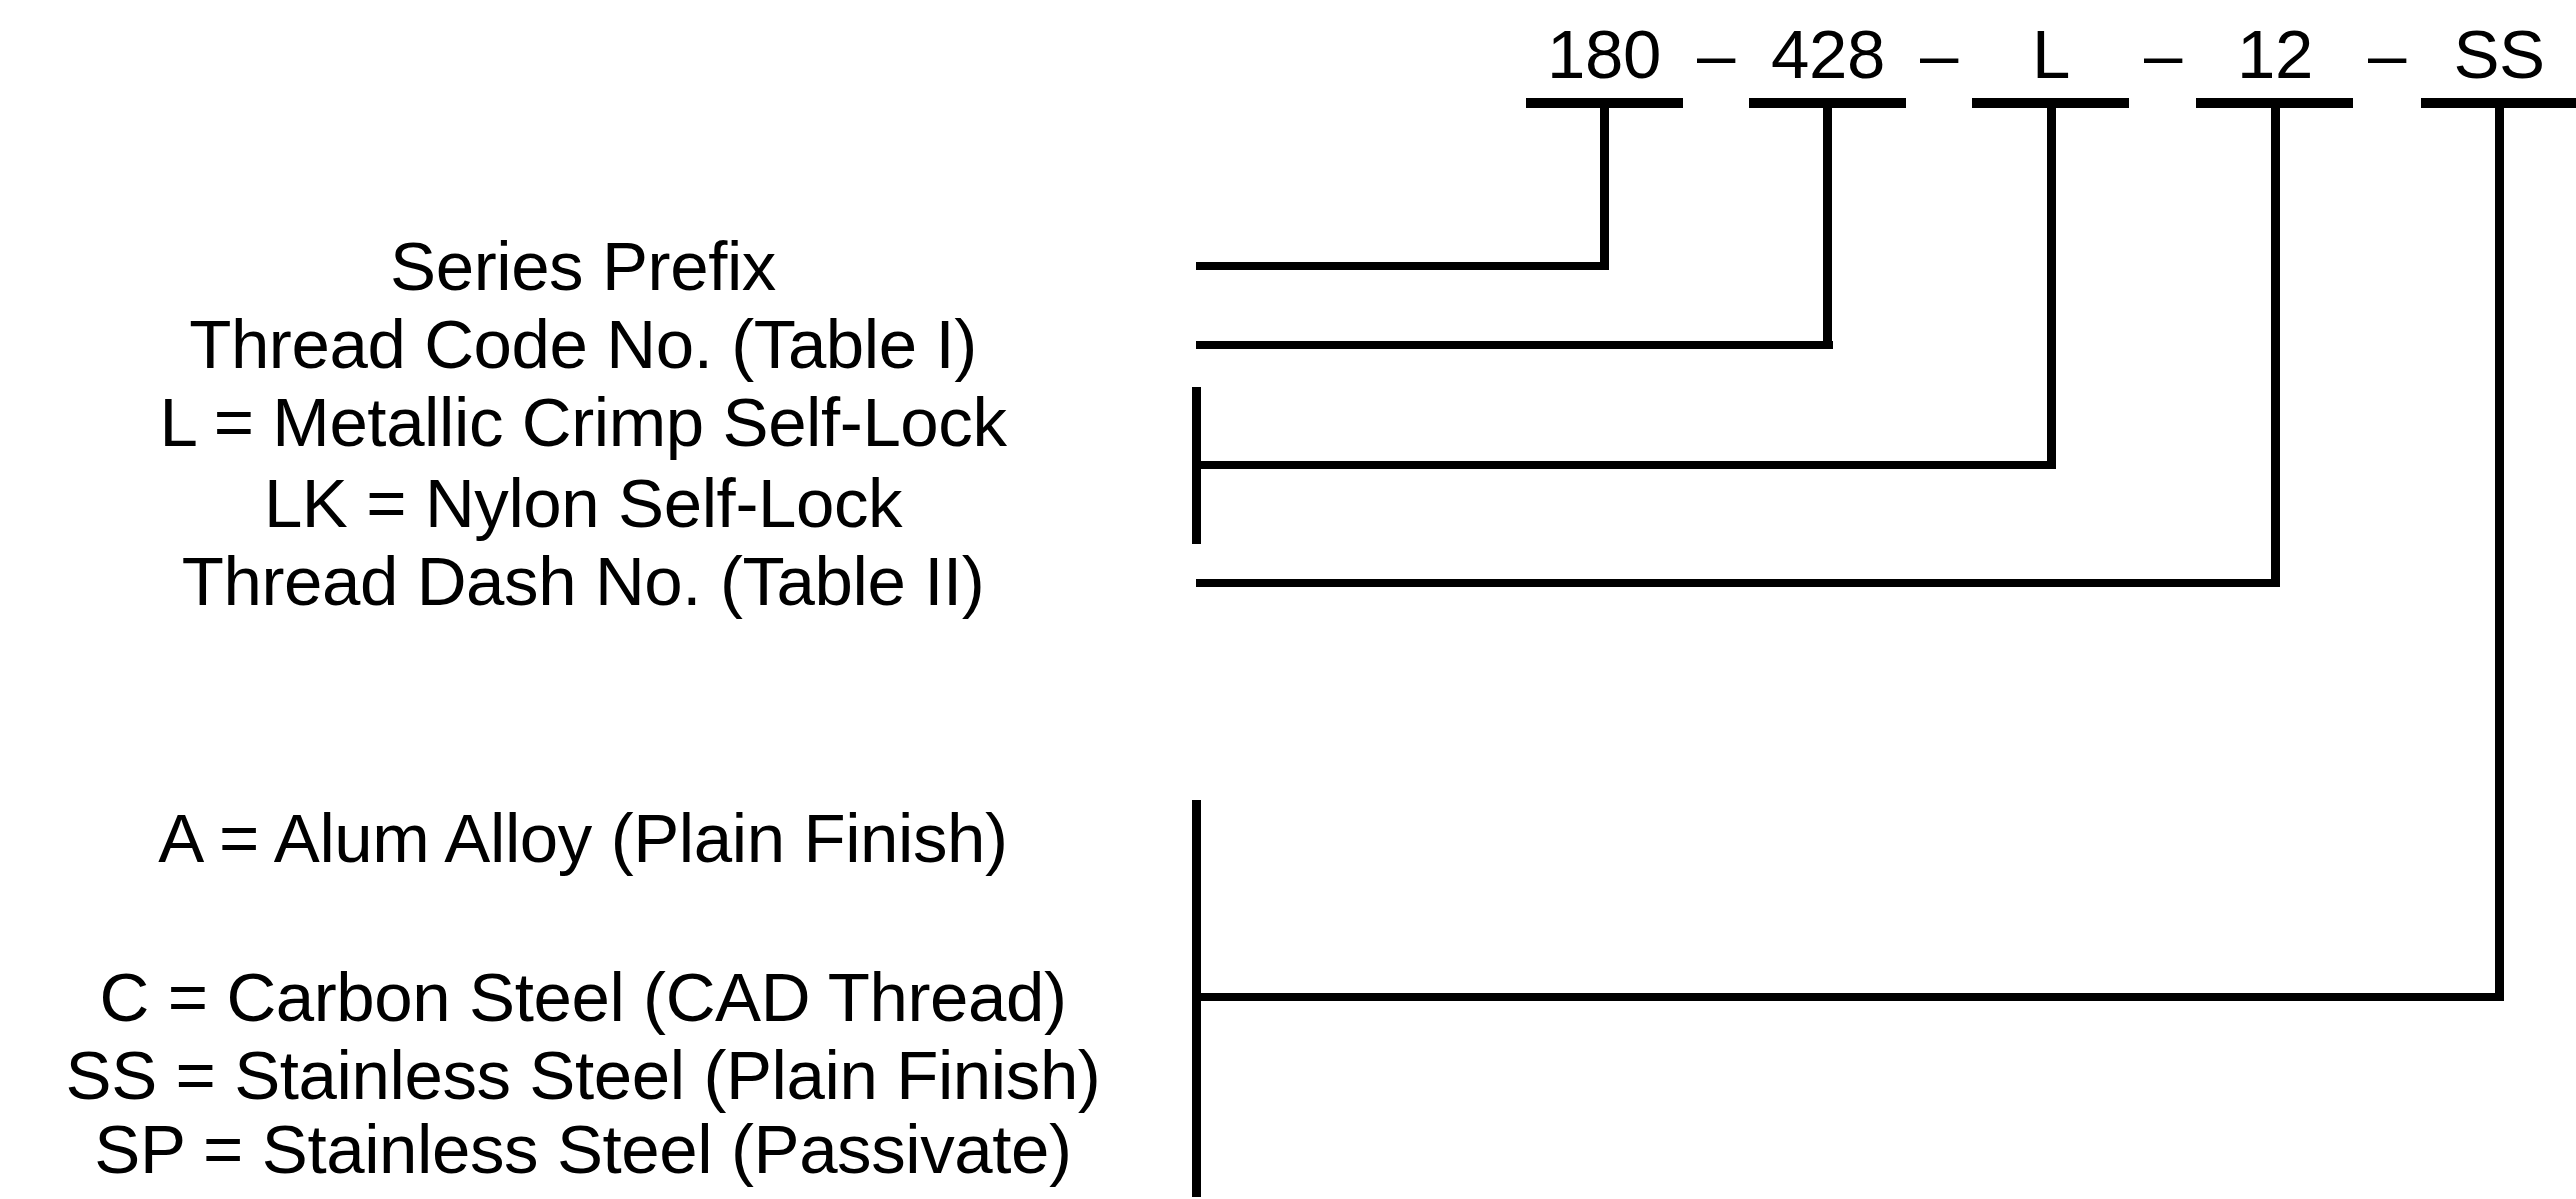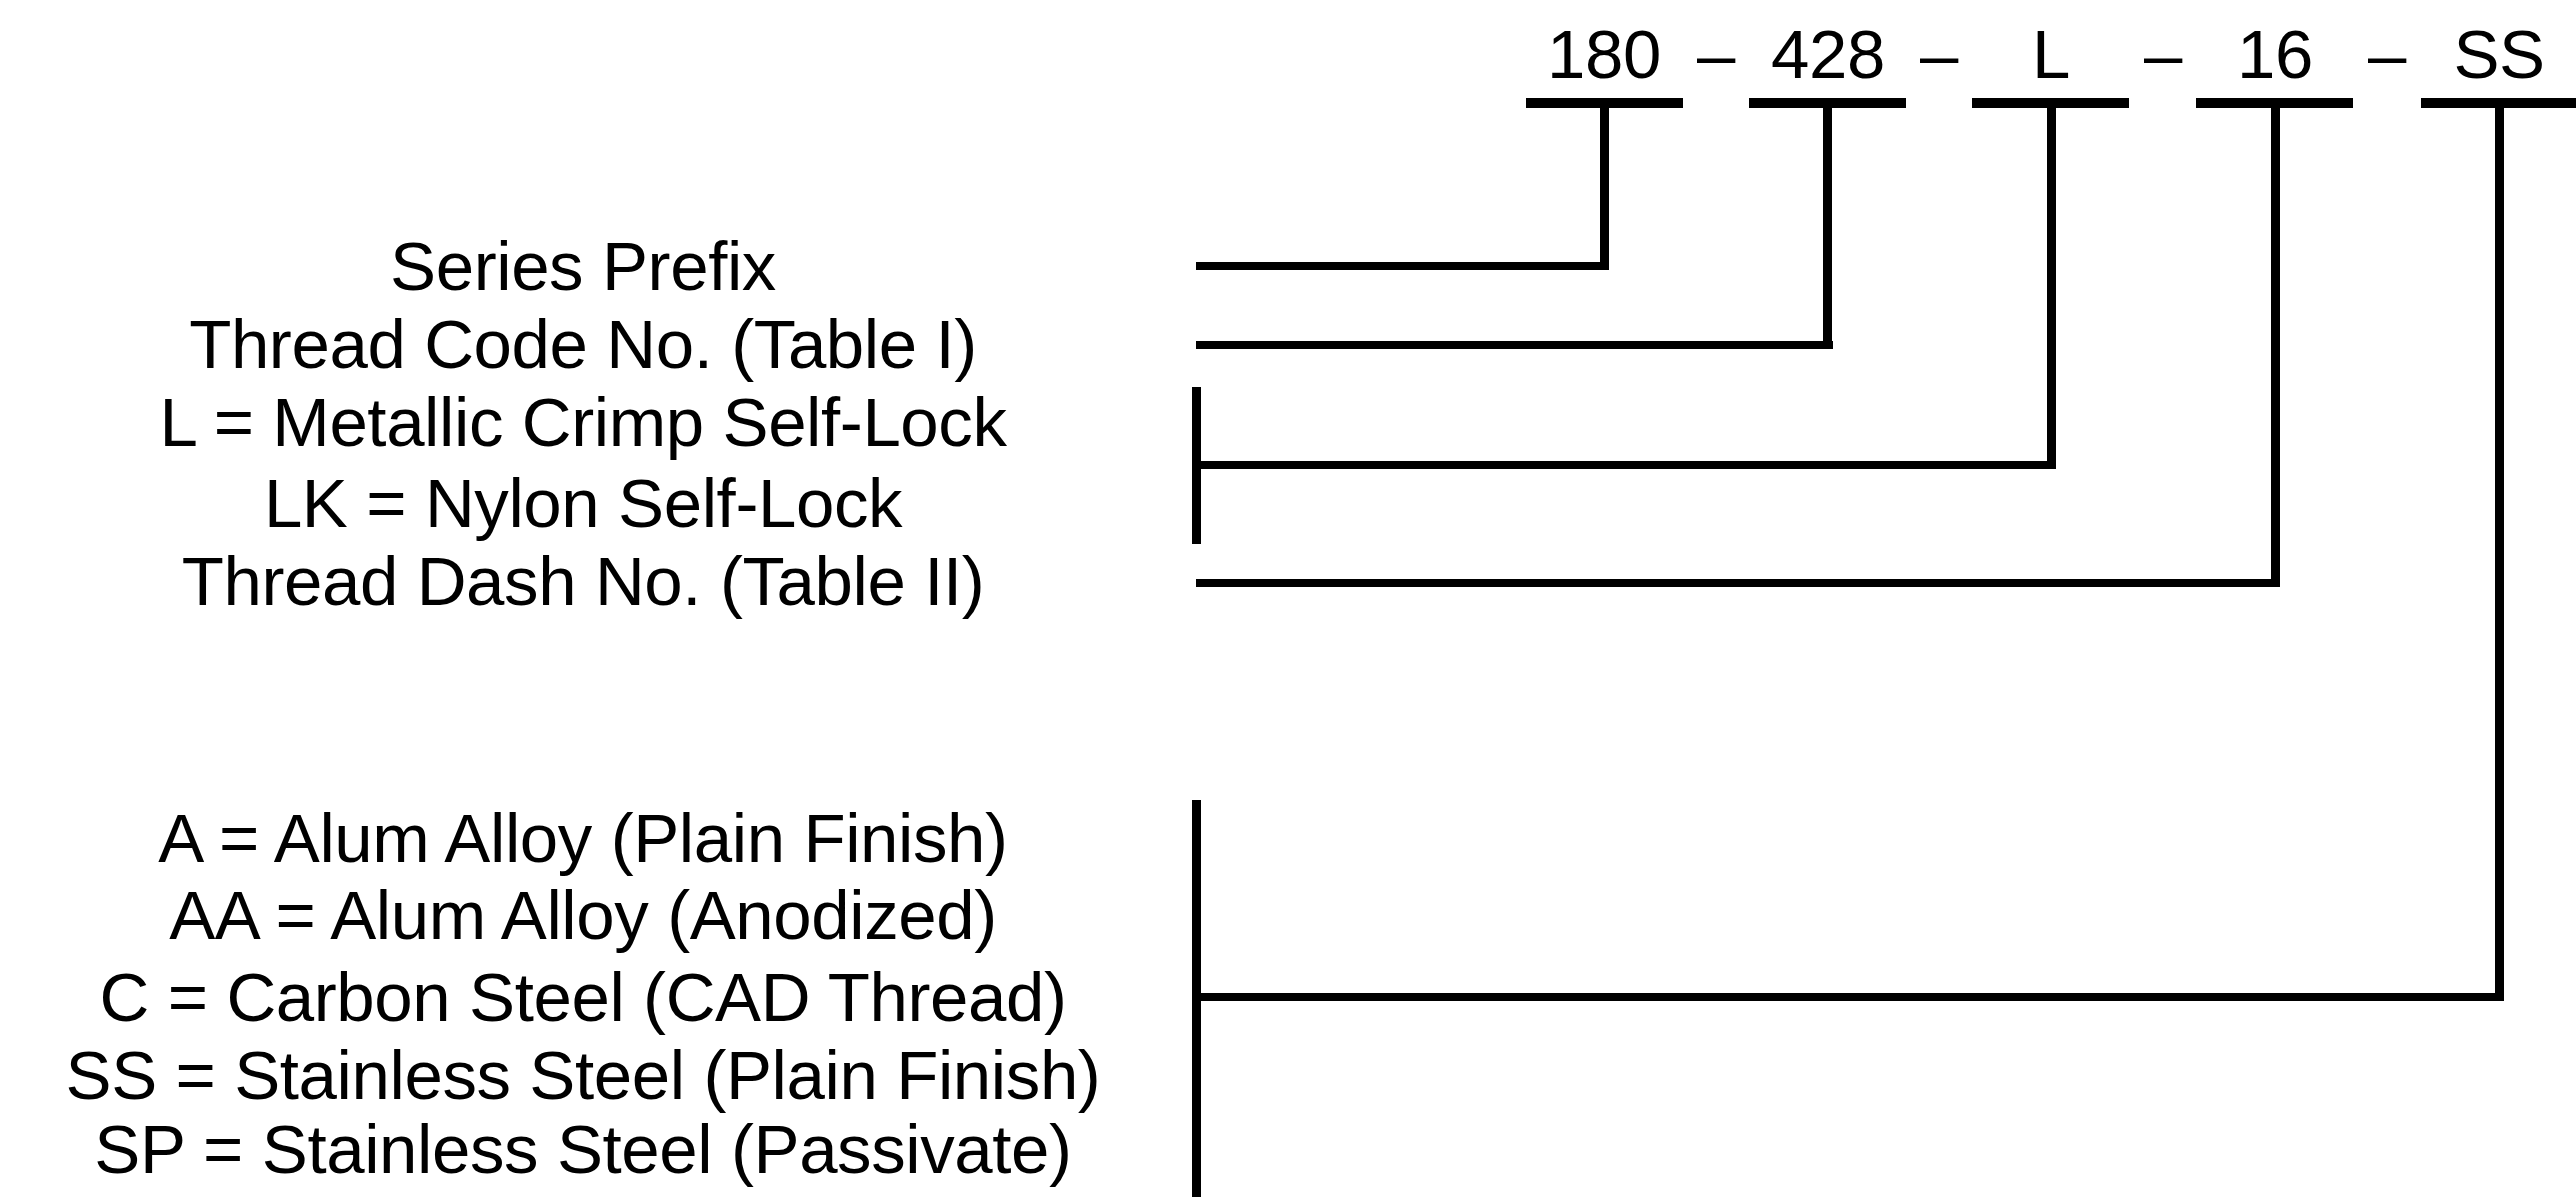--- a/index.html
+++ b/index.html
@@ -53,21 +53,21 @@
 <body>
 
 <div class="canvas">
 
   <div class="pn-seg" style="left:1604px">180</div>
   <div class="pn-seg" style="left:1716px">–</div>
   <div class="pn-seg" style="left:1828px">428</div>
   <div class="pn-seg" style="left:1939px">–</div>
   <div class="pn-seg" style="left:2051px">L</div>
   <div class="pn-seg" style="left:2163px">–</div>
-  <div class="pn-seg" style="left:2275px">16</div>
+  <div class="pn-seg" style="left:2275px">12</div>
   <div class="pn-seg" style="left:2387px">–</div>
   <div class="pn-seg" style="left:2499px">SS</div>
 
   <div class="underline" style="left:1526px;width:157px"></div>
   <div class="underline" style="left:1749px;width:157px"></div>
   <div class="underline" style="left:1972px;width:157px"></div>
   <div class="underline" style="left:2196px;width:157px"></div>
   <div class="underline" style="left:2421px;width:155px"></div>
 
   <div class="vline" style="left:1600px;height:167px"></div>
@@ -85,19 +85,18 @@
   <div class="bracket" style="top:387px;height:157px"></div>
   <div class="bracket" style="top:800px;height:397px"></div>
 
   <div class="callout-label" style="top:221px">Series Prefix</div>
   <div class="callout-label" style="top:377px">L = Metallic Crimp Self-Lock</div>
   <div class="callout-label" style="top:299px">Thread Code No. (Table I)</div>
   <div class="callout-label" style="top:458px">LK = Nylon Self-Lock</div>
   <div class="callout-label" style="top:536px">Thread Dash No. (Table II)</div>
 
   <div class="callout-label" style="top:793px">A = Alum Alloy (Plain Finish)</div>
-  <div class="callout-label" style="top:870px">AA = Alum Alloy (Anodized)</div>
   <div class="callout-label" style="top:952px">C = Carbon Steel (CAD Thread)</div>
   <div class="callout-label" style="top:1030px">SS = Stainless Steel (Plain Finish)</div>
   <div class="callout-label" style="top:1104px">SP = Stainless Steel (Passivate)</div>
 
 </div>
 
 
 </body></html>

